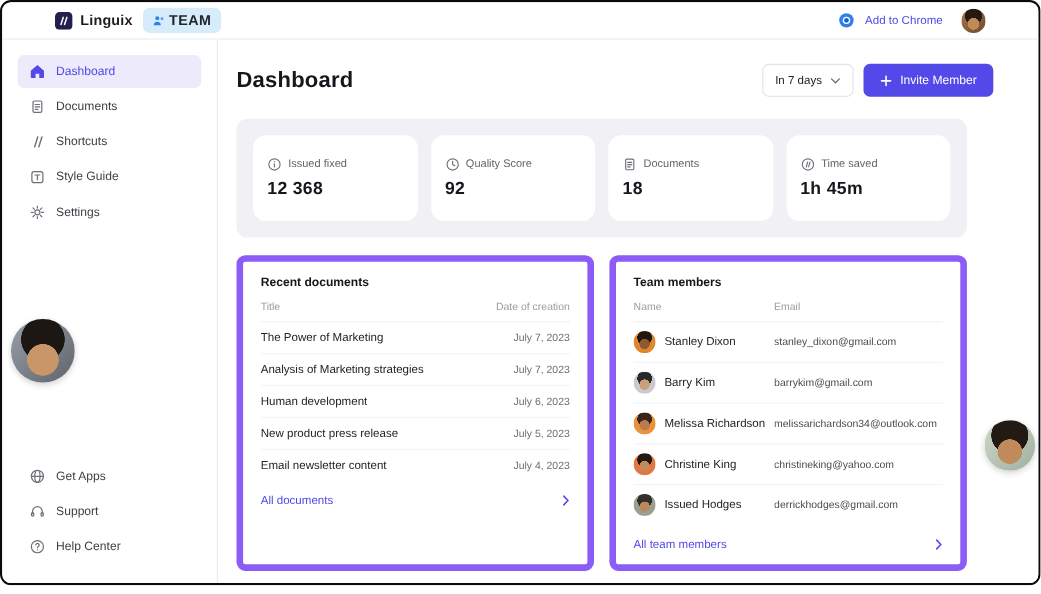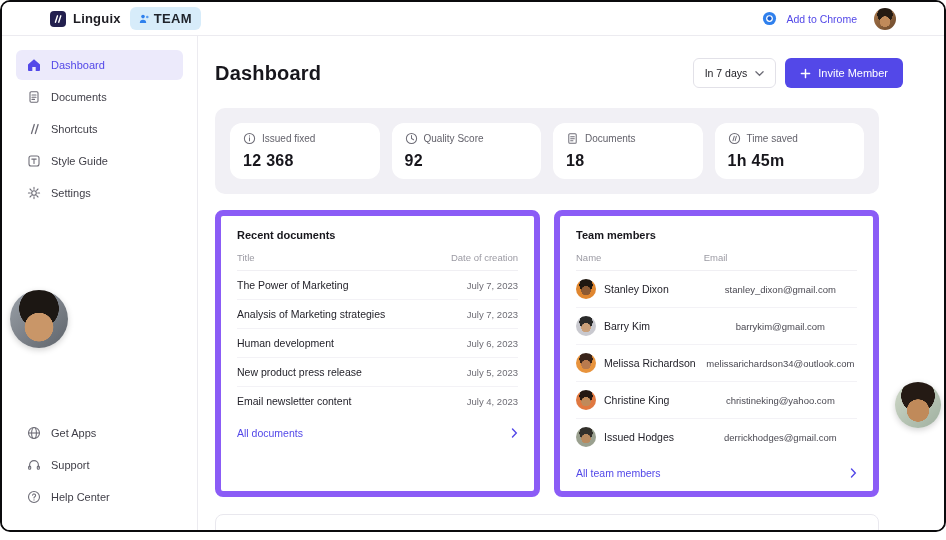--- a/index.html
+++ b/index.html
@@ -42,33 +42,33 @@
   .controls { display:flex; align-items:center; gap:9px; }
   .period-select { display:flex; align-items:center; gap:8px; border:1px solid #E2E1E8;
                    border-radius:6px; background:#fff; padding:8px 11px; font-size:10.5px;
                    color:#1D1C22; cursor:pointer; }
   .invite-btn { display:flex; align-items:center; gap:7px; background:#5348E8; color:#fff;
                 border:none; border-radius:6px; padding:9px 15px; font-size:11px;
                 font-family:inherit; cursor:pointer; }
 
   .section { width:664px; margin-left:17px; }
   .stats { margin-top:20px; background:#F1F0F5; border-radius:10px; padding:15px; display:flex; gap:12px; }
-  .stat-card { flex:1; background:#fff; border-radius:12px; padding:9px 13px; }
+  .stat-card { flex:1; background:#fff; border-radius:12px; padding:20px 13px; }
   .stat-head { display:flex; align-items:center; gap:6px; color:#63626B; }
   .stat-label { font-size:10px; color:#63626B; }
   .stat-value { font-size:16px; font-weight:bold; color:#17161C; margin-top:7px; letter-spacing:.3px; }
 
   .panels { margin-top:16px; display:flex; gap:14px; }
   .panel { flex:1; border:6px solid #8b5cf6; border-radius:8px; background:#fff; padding:13px 16px 12px; }
   .panel-title { font-size:11px; font-weight:bold; color:#17161C; }
   .cols { display:flex; justify-content:space-between; font-size:9.5px; color:#9B9AA3;
           margin-top:11px; padding-bottom:7px; border-bottom:1px solid #F0EFF3; }
   .cols.grid, .row.grid { display:grid; grid-template-columns: 1fr 1.2fr; }
   .row { display:flex; justify-content:space-between; align-items:center;
-         padding:8px 0; border-bottom:1px solid #F3F2F6; cursor:default;text-align:center; }
+         padding:8px 0; border-bottom:1px solid #F3F2F6; cursor:default; }
   .cell-title { font-size:10.5px; color:#24232B; }
   .cell-date { font-size:9.5px; color:#6E6D75; }
   .member-name { display:flex; align-items:center; gap:8px; font-size:10.5px; color:#24232B; }
   .m-avatar { width:20px; height:20px; border-radius:50%; flex:none; }
   .m-email { font-size:9.5px; color:#4A4952; align-self:center; overflow:hidden; white-space:nowrap; }
   .panel-link { display:flex; align-items:center; justify-content:space-between; gap:6px;
                 padding-top:12px; font-size:10.5px; color:#5348E8; cursor:pointer; }
 
   .active-panel { margin-top:17px; border:1px solid #E9E8EE; border-radius:8px; background:#fff;
                   padding:13px 16px; height:120px; position:relative; }

